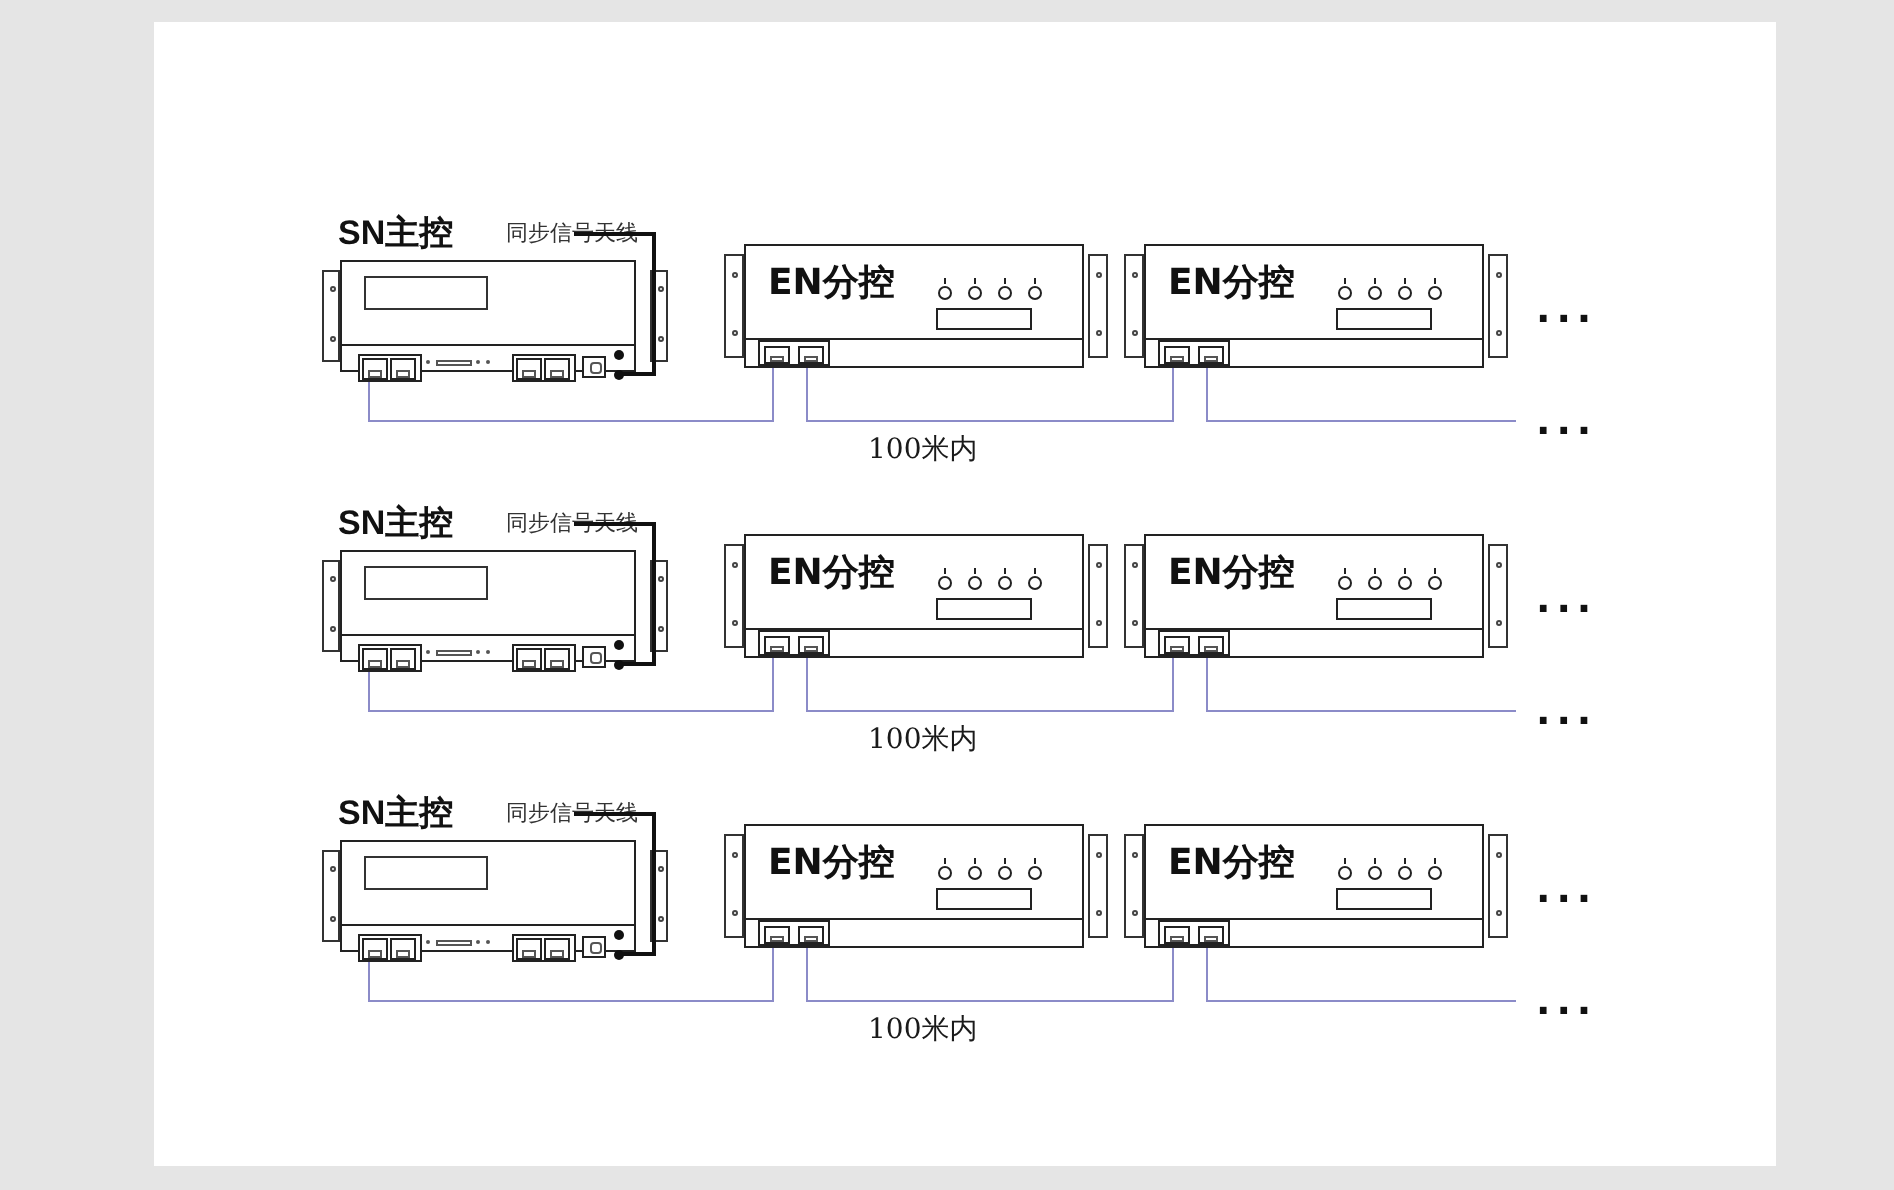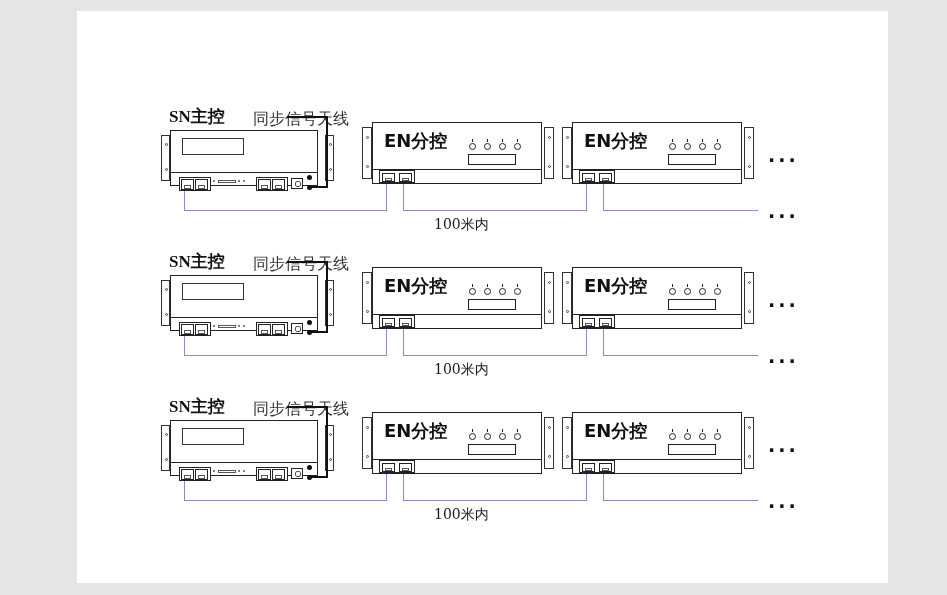--- a/index.html
+++ b/index.html
@@ -34,27 +34,27 @@
     letter-spacing: 1px;
     white-space: nowrap;
   }
 
   .row { position: absolute; left: 0; top: 0; width: 947px; height: 175px; }
 
   
   .sn-unit { position: absolute; left: 160px; top: 30px; width: 175px; height: 68px; }
   .sn-label {
     position: absolute; left: 9px; top: -25px;
-    font-family: Liberation Serif, serif;
+    font-family: Liberation Sans, sans-serif;
     font-size: 17px; font-weight: bold; color: #111; white-space: nowrap;
   }
   .antenna-label {
     position: absolute; left: 93px; top: -21px;
     font-family: Liberation Mono, monospace;
-    font-size: 16px; color: #333; white-space: nowrap;
+    font-size: 11px; color: #333; white-space: nowrap;
   }
   .sn-body {
     position: absolute; left: 10px; top: 0; width: 148px; height: 56px;
     border: 1.3px solid #222; background: #fff; box-sizing: border-box;
   }
   .sn-lcd {
     position: absolute; left: 22px; top: 8px; width: 62px; height: 17px;
     border: 1.2px solid #333; background: #fff; box-sizing: border-box;
   }
   .sn-divider {

